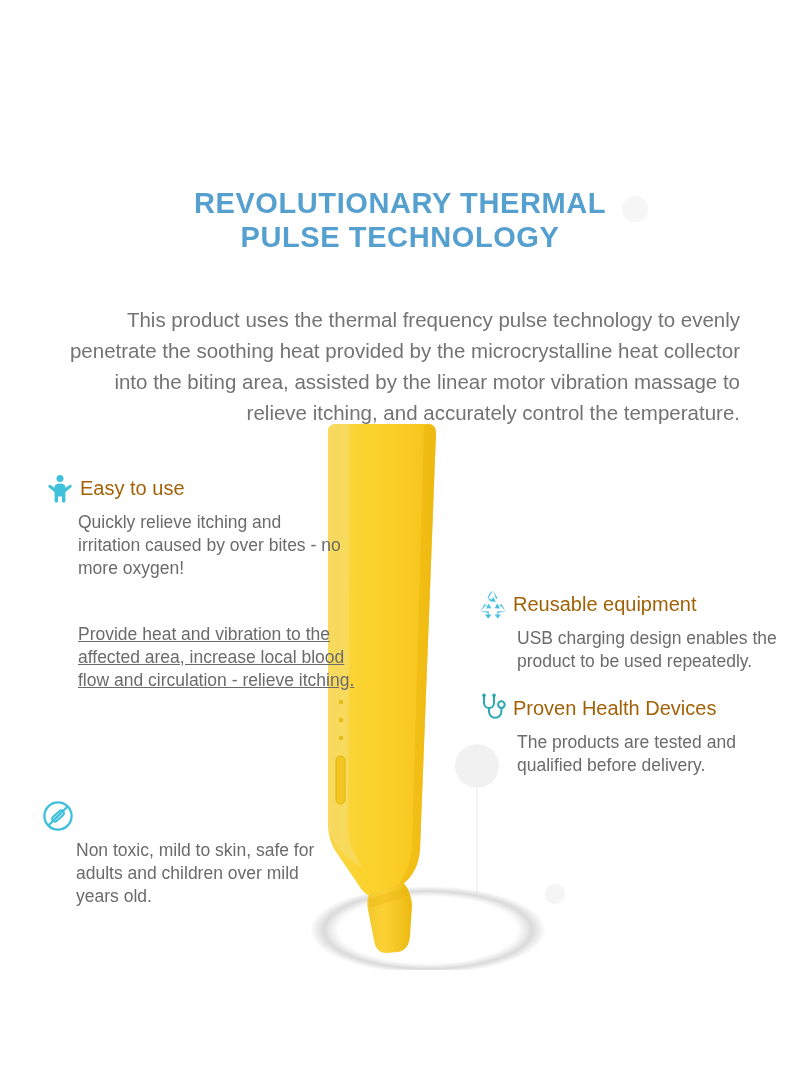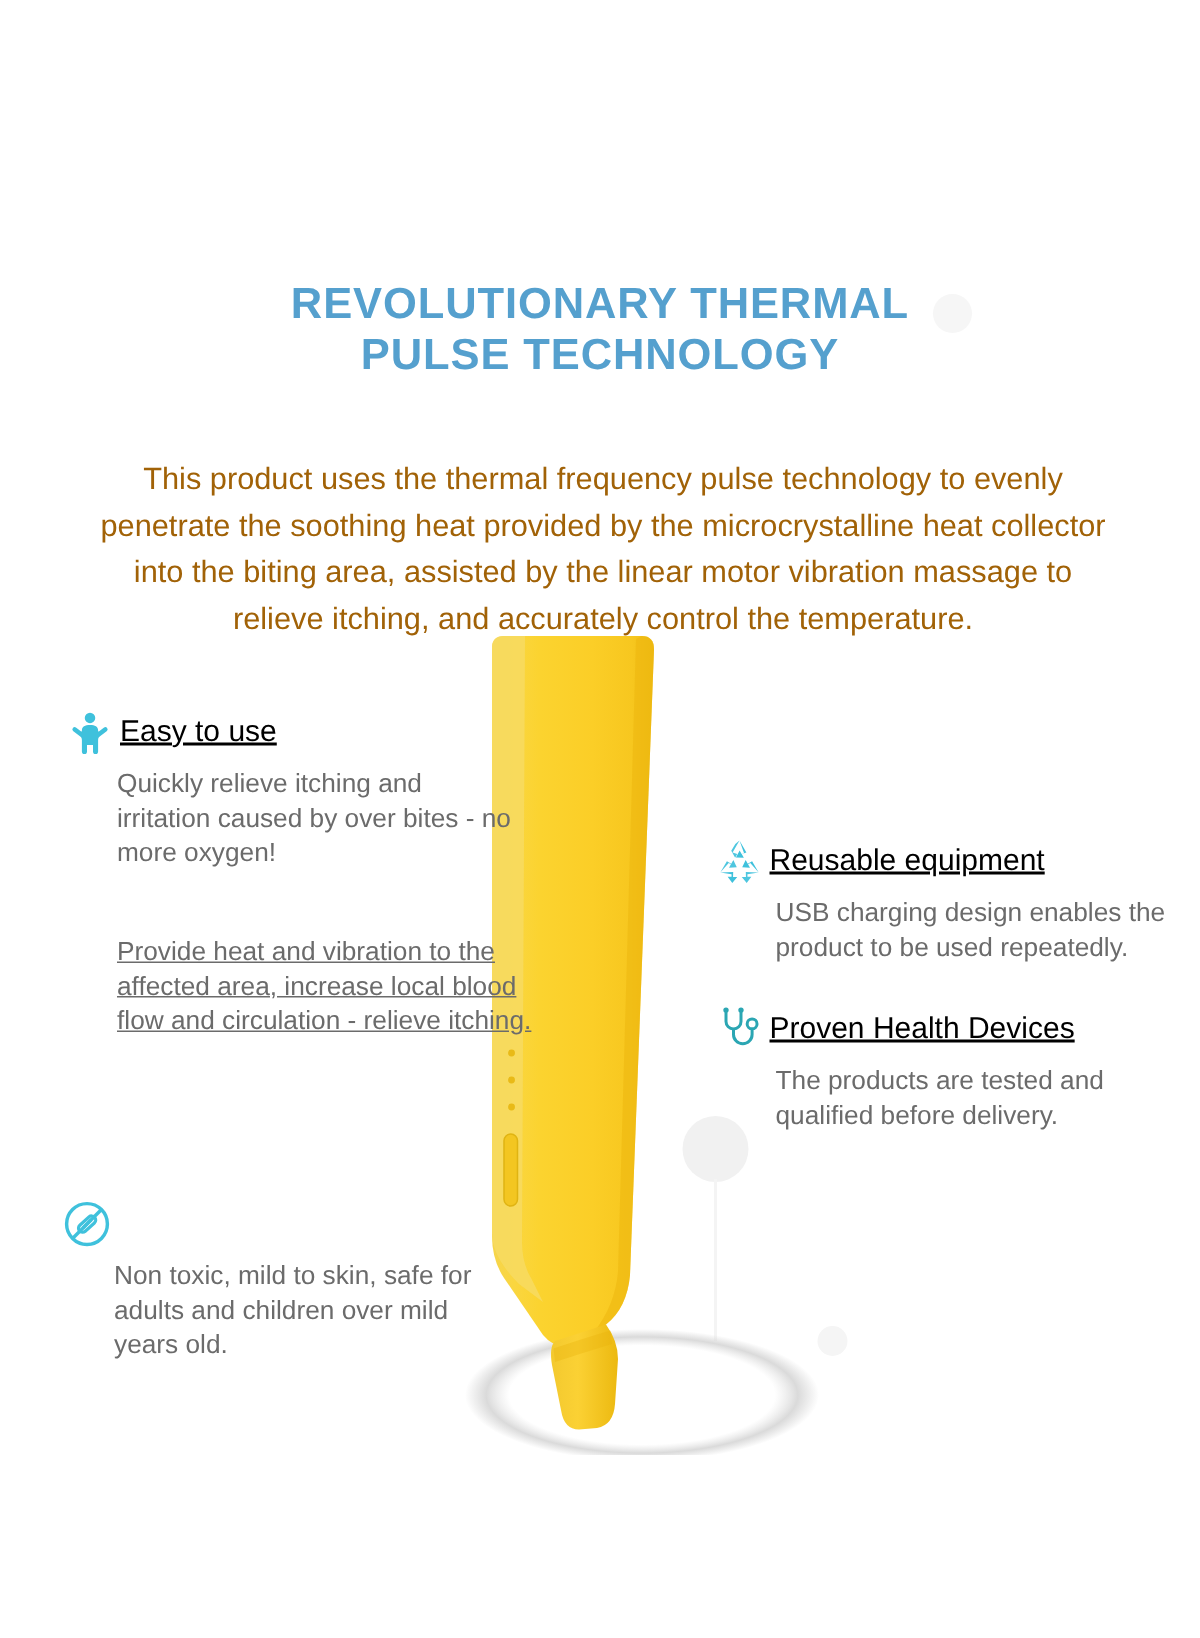--- a/index.html
+++ b/index.html
@@ -37,67 +37,66 @@
   }
 
   
   .intro {
     position: absolute;
     top: 264px;
     left: 64px;
     width: 676px;
     font-size: 20.5px;
     line-height: 1.52;
-    color: #a16207;
-    text-align: center;
+    color: #737373;
+    text-align: right;
     margin-top: 40px;
   }
 
   
   .feature {
     position: absolute;
   }
   .feature-head {
     display: flex;
     align-items: center;
     gap: 4px;
   }
   .feature-icon {
     width: 32px;
     height: 32px;
     flex: 0 0 32px;
     display: block;
   }
   .feature-title {
     font-size: 20px;
-    color: #000000;
+    color: #a16207;
     white-space: nowrap;
     line-height: 1.1;
-    text-decoration: underline;
   }
   .feature-title .tm {
     font-size: 11px;
     vertical-align: super;
   }
   .feature-body {
     margin-top: 7px;
     font-size: 17.5px;
     line-height: 1.30;
     color: #6b6b6b;
   }
 
   .f-easy       { top: 472px; left: 44px;  width: 300px; }
   .f-easy .feature-body      { padding-left: 34px; }
   .f-thermal    { top: 616px; left: 44px;  width: 330px; }
   .f-thermal .feature-body   { padding-left: 34px; text-decoration: underline; }
   .f-nontoxic   { top: 800px; left: 42px;  width: 300px; }
   .f-nontoxic .feature-body  { padding-left: 34px; }
-  .f-reusable   { top: 558px; left: 477px; width: 300px; }
+  .f-reusable   { top: 588px; left: 477px; width: 300px; }
   .f-reusable .feature-body  { padding-left: 40px; }
-  .f-proven     { top: 670px; left: 477px; width: 300px; }
+  .f-proven     { top: 692px; left: 477px; width: 300px; }
   .f-proven .feature-body    { padding-left: 40px; }
 
   
   .ghost-dot {
     position: absolute;
     border-radius: 50%;
     background: #f1f1f1;
   }
   .ghost-line {
     position: absolute;

